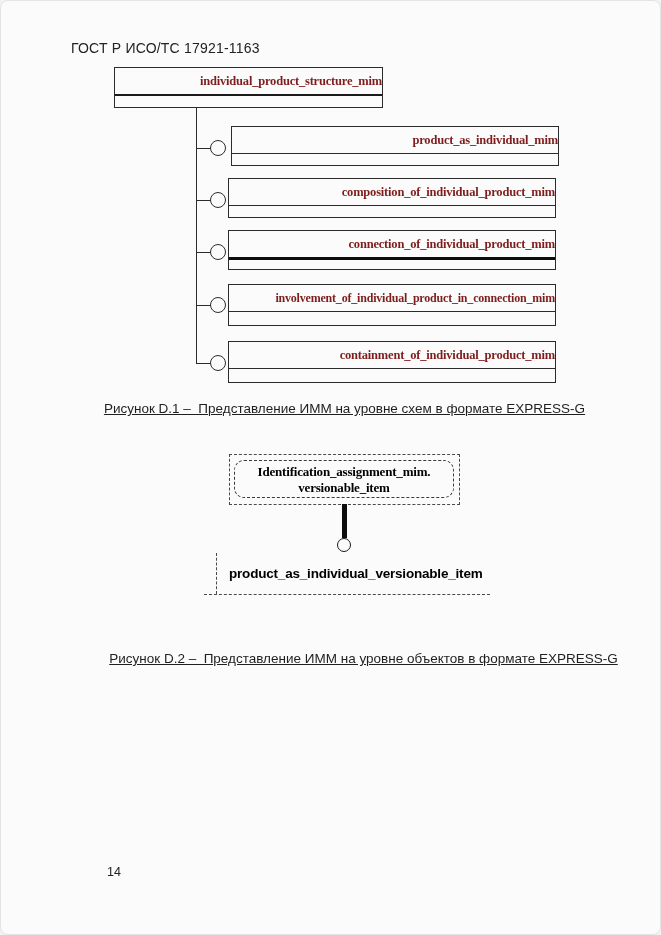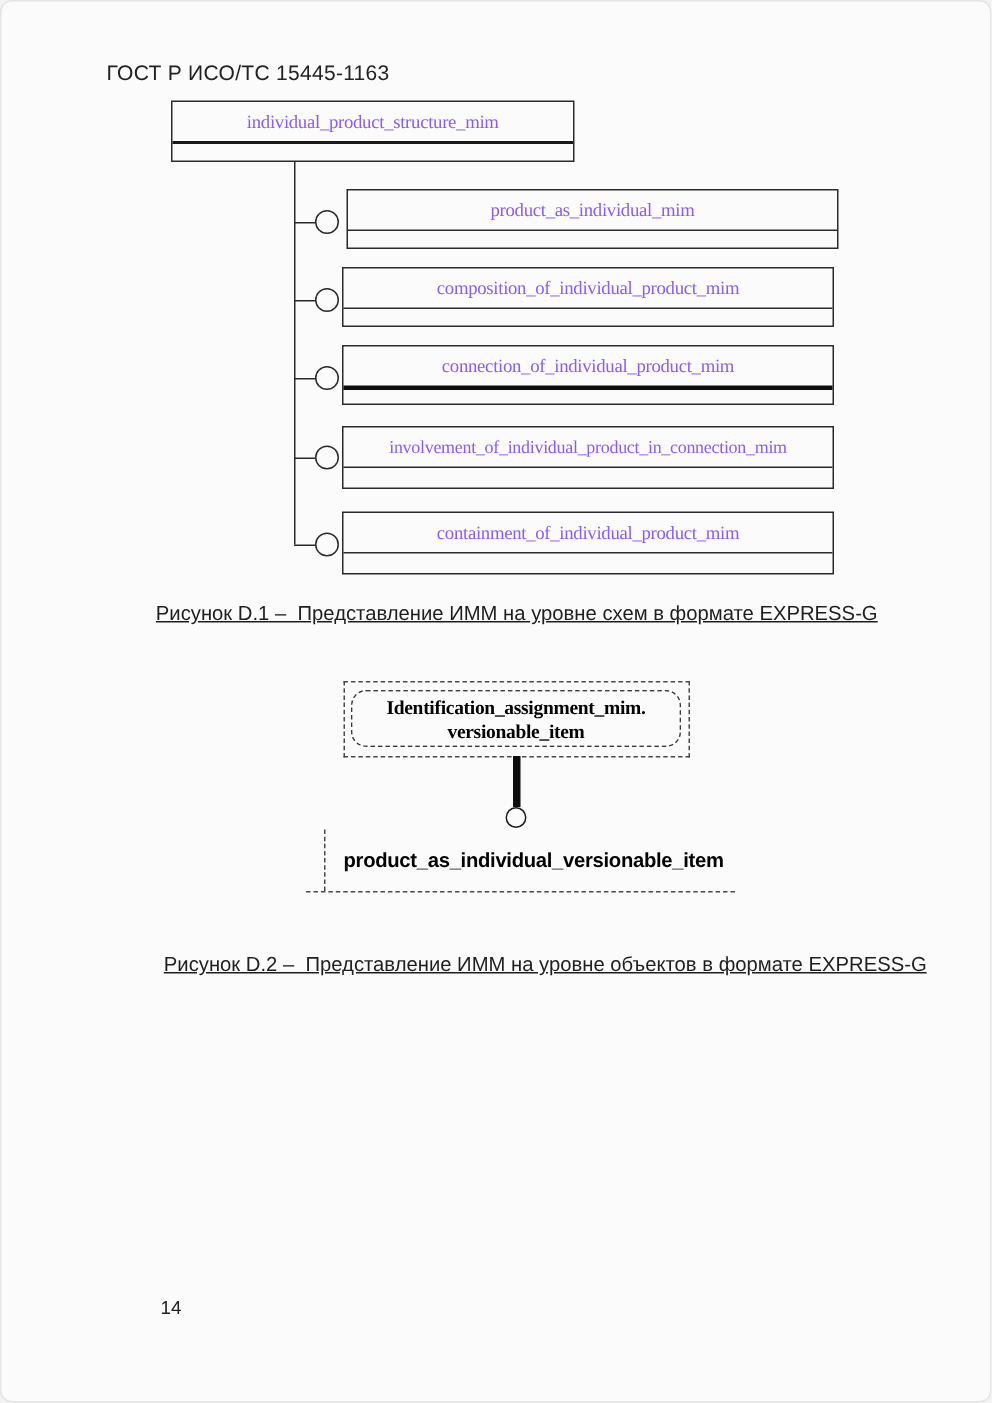--- a/index.html
+++ b/index.html
@@ -16,23 +16,23 @@
   .abs{position:absolute;}
   .hdr{left:70px;top:39px;font-size:14px;letter-spacing:0.2px;color:#222;}
 
   
   .ebox{
     position:absolute;box-sizing:border-box;
     border:1px solid #2b2b2b;background:#fbfbfb;
     display:flex;flex-direction:column;
   }
   .ebox .lbl{
-    flex:0 0 auto;height:26px;line-height:26px;text-align:center;
-    font-family:"Liberation Serif",serif;font-weight:normal;
-    font-size:12.5px;letter-spacing:-0.2px;color:#8b5cf6;white-space:nowrap;overflow:hidden;
+    flex:0 0 auto;height:26px;line-height:26px;text-align:right;
+    font-family:"Liberation Serif",serif;font-weight:bold;
+    font-size:12.5px;letter-spacing:-0.2px;color:#7f1d1d;white-space:nowrap;overflow:hidden;
   }
   .ebox .lbl.small{font-size:12px;}
   .ebox .div{flex:0 0 auto;height:0;border-top:1px solid #2b2b2b;}
   .ebox .div.thick2{border-top:2px solid #1a1a1a;}
   .ebox .div.thick3{border-top:3px solid #0d0d0d;}
   .ebox .strip{flex:1 1 auto;}
 
   .trunk{left:195px;top:107px;width:0;height:255px;border-left:1px solid #2b2b2b;}
   .branch{height:0;border-top:1px solid #2b2b2b;left:195px;width:16px;}
   .ocircle{
@@ -67,21 +67,21 @@
     font-family:Liberation Sans, sans-serif;font-weight:bold;font-size:13.5px;
     letter-spacing:-0.2px;color:#000;white-space:nowrap;
   }
   .pagenum{left:70px;top:864px;font-size:12.5px;color:#222;margin-left:36px;}
 </style>
 </head>
 <body>
 
 <div class="page">
 
-  <div class="abs hdr">ГОСТ Р ИСО/ТС 15445-1163</div>
+  <div class="abs hdr">ГОСТ Р ИСО/ТС 17921-1163</div>
 
   <div>
 
     <div class="ebox" style="left:113px;top:66px;width:269px;height:41px;">
       <div class="lbl">individual_product_structure_mim</div>
       <div class="div thick2"></div>
       <div class="strip"></div>
     </div>
 
     <div class="abs trunk"></div>
@@ -142,18 +142,18 @@
 
     <div class="abs thickline" style="left:341px;top:503px;height:34px;"></div>
 
     <div class="abs smallcircle" style="left:336px;top:537px;"></div>
 
     <div class="abs dashv" style="left:215px;top:552px;height:41px;"></div>
     <div class="abs dashh" style="left:203px;top:593px;width:286px;"></div>
 
     <div class="abs entlbl" style="left:228px;top:565px;">product_as_individual_versionable_item</div>
 
-    <div class="abs caption" style="top:634px;padding-left:66px;">Рисунок D.2 –  Представление ИММ на уровне объектов в формате EXPRESS-G</div>
+    <div class="abs caption" style="top:650px;padding-left:66px;">Рисунок D.2 –  Представление ИММ на уровне объектов в формате EXPRESS-G</div>
   </div>
 
   <div class="abs pagenum">14</div>
 
 </div>
 
 </body></html>

